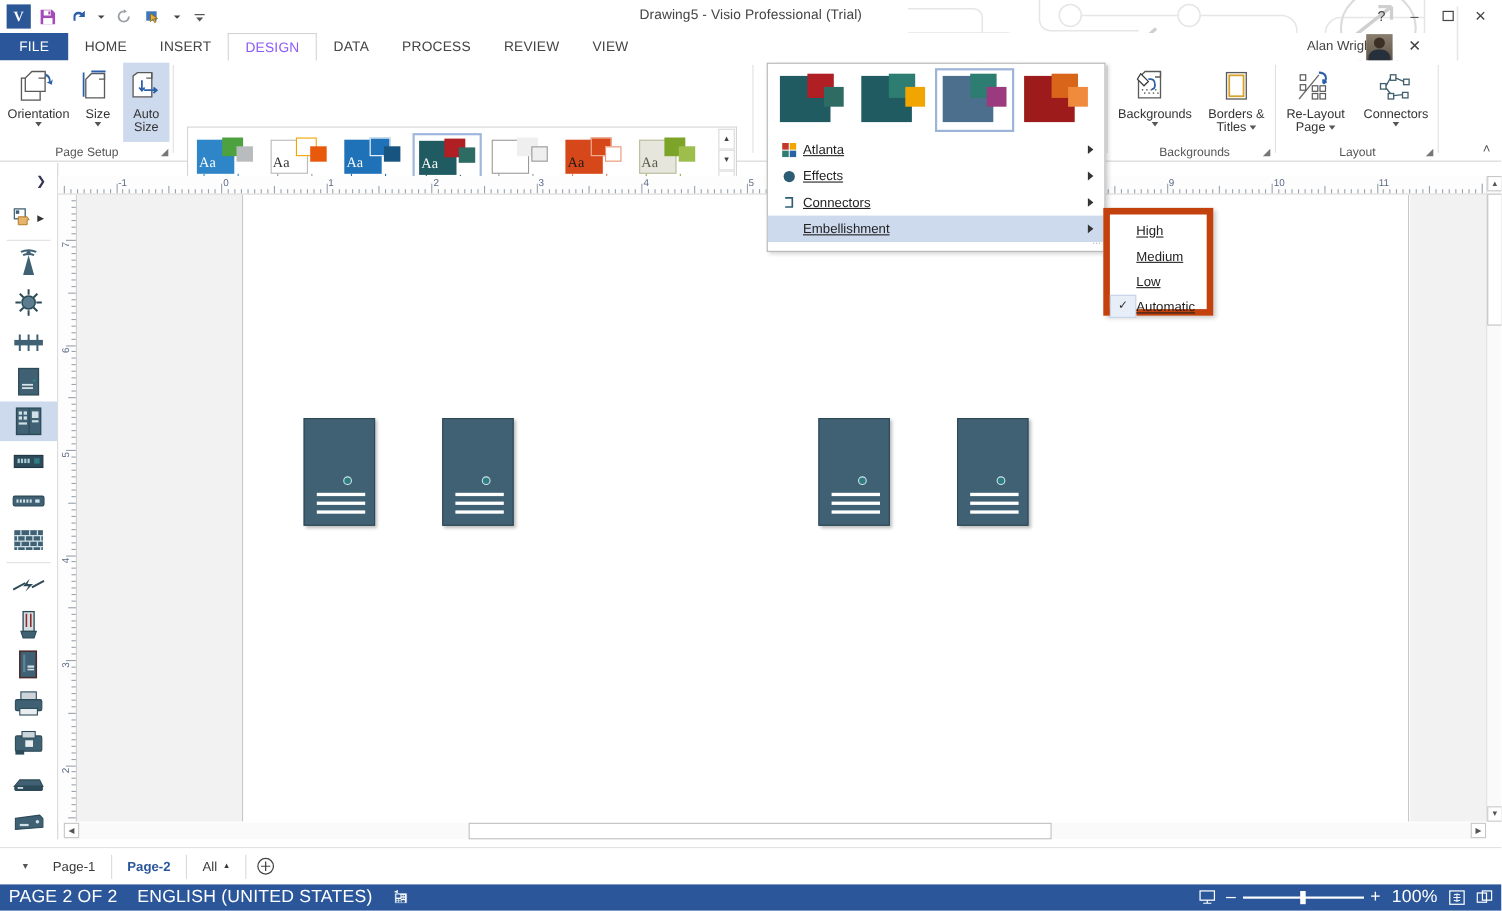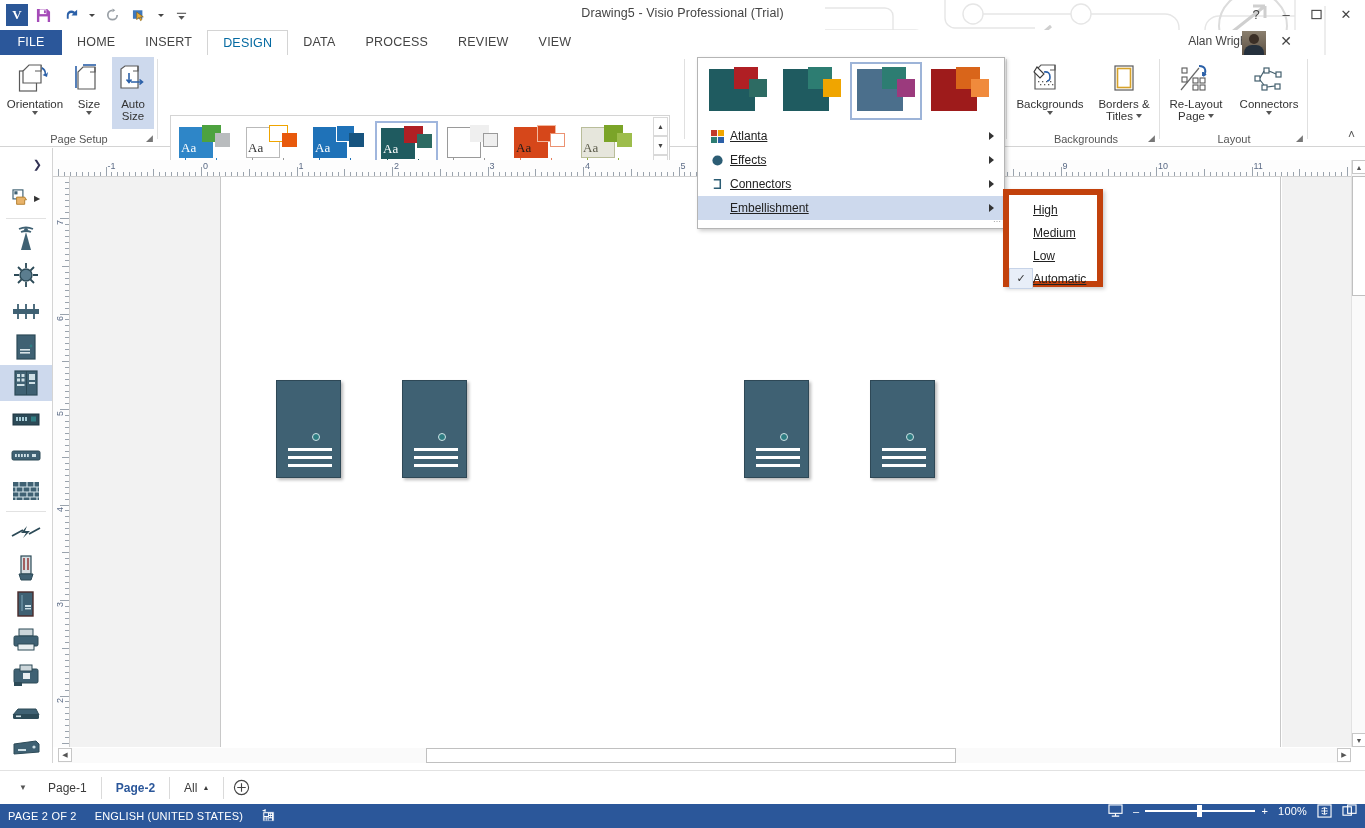--- a/index.html
+++ b/index.html
@@ -49,21 +49,21 @@
   .tabstrip {
     position: absolute; left: 0; top: 30px; width: 1298px; height: 25px;
     background: #fff;
   }
   .tab {
     position: relative; float: left; height: 25px; line-height: 25px;
     padding: 0 15px; font-size: 12.5px; color: #444; cursor: default;
     letter-spacing: 0.2px;
   }
   .tab.file { background: #2b579a; color: #fff; font-weight: normal; width: 62px; padding: 0; text-align: center; }
-  .tab.active { color: #0369a1; background: #fff; border: 1px solid #d4d4d4; border-bottom: none; height: 26px; }
+  .tab.active { color: #8b5cf6; background: #fff; border: 1px solid #d4d4d4; border-bottom: none; height: 26px; }
   .acct {
     position: absolute; right: 38px; top: 4px; font-size: 12px; color: #444;
     display: flex; align-items: center; gap: 4px;
   }
   .acct-caret { border-left: 3px solid transparent; border-right: 3px solid transparent; border-top: 3.5px solid #666; }
   .avatar {
     position: absolute; right: 32px; top: 1px; width: 24px; height: 24px;
     background: linear-gradient(#8a7f6e,#5e5245); overflow: hidden;
   }
   .avatar .head { position:absolute; left:7px; top:3px; width:10px; height:10px; border-radius:50%; background:#3b2f26; }
@@ -208,22 +208,22 @@
   .pt {
     padding: 0 14px; font-size: 12px; color: #3a3a3a; height: 22px; line-height: 22px;
     cursor: default; border-right: 1px solid #dadada;
   }
   .pt.active { color: #2b579a; font-weight: bold; }
   .pt-add { width: 34px; display: flex; align-items: center; justify-content: center; }
 
   
   .statusbar {
     position: absolute; left: 0; top: 804px; width: 1365px; height: 24px;
-    background: #2b579a; color: #fff; display: flex; 
-    font-size: 11px; letter-spacing: 0.2px;
+    background: #2b579a; color: #fff; display: flex; align-items: center;
+    font-size: 16px; letter-spacing: 0.2px;
   }
   .sbar-left { display: flex; align-items: center; gap: 18px; padding-left: 8px; }
   .sbar-right { position: absolute; right: 8px; display: flex; align-items: center; gap: 10px; }
   .zoom-slider { display: flex; align-items: center; gap: 6px; }
   .zs-track { width: 110px; height: 1.5px; background: #fff; position: relative; }
   .zs-thumb { position: absolute; left: 52px; top: -5px; width: 5px; height: 12px; background: #fff; }
   .sbar-ico { display: flex; align-items: center; }
 
   
   .shape-label { position: absolute; font-size: 13px; color: #1a1a1a; }

